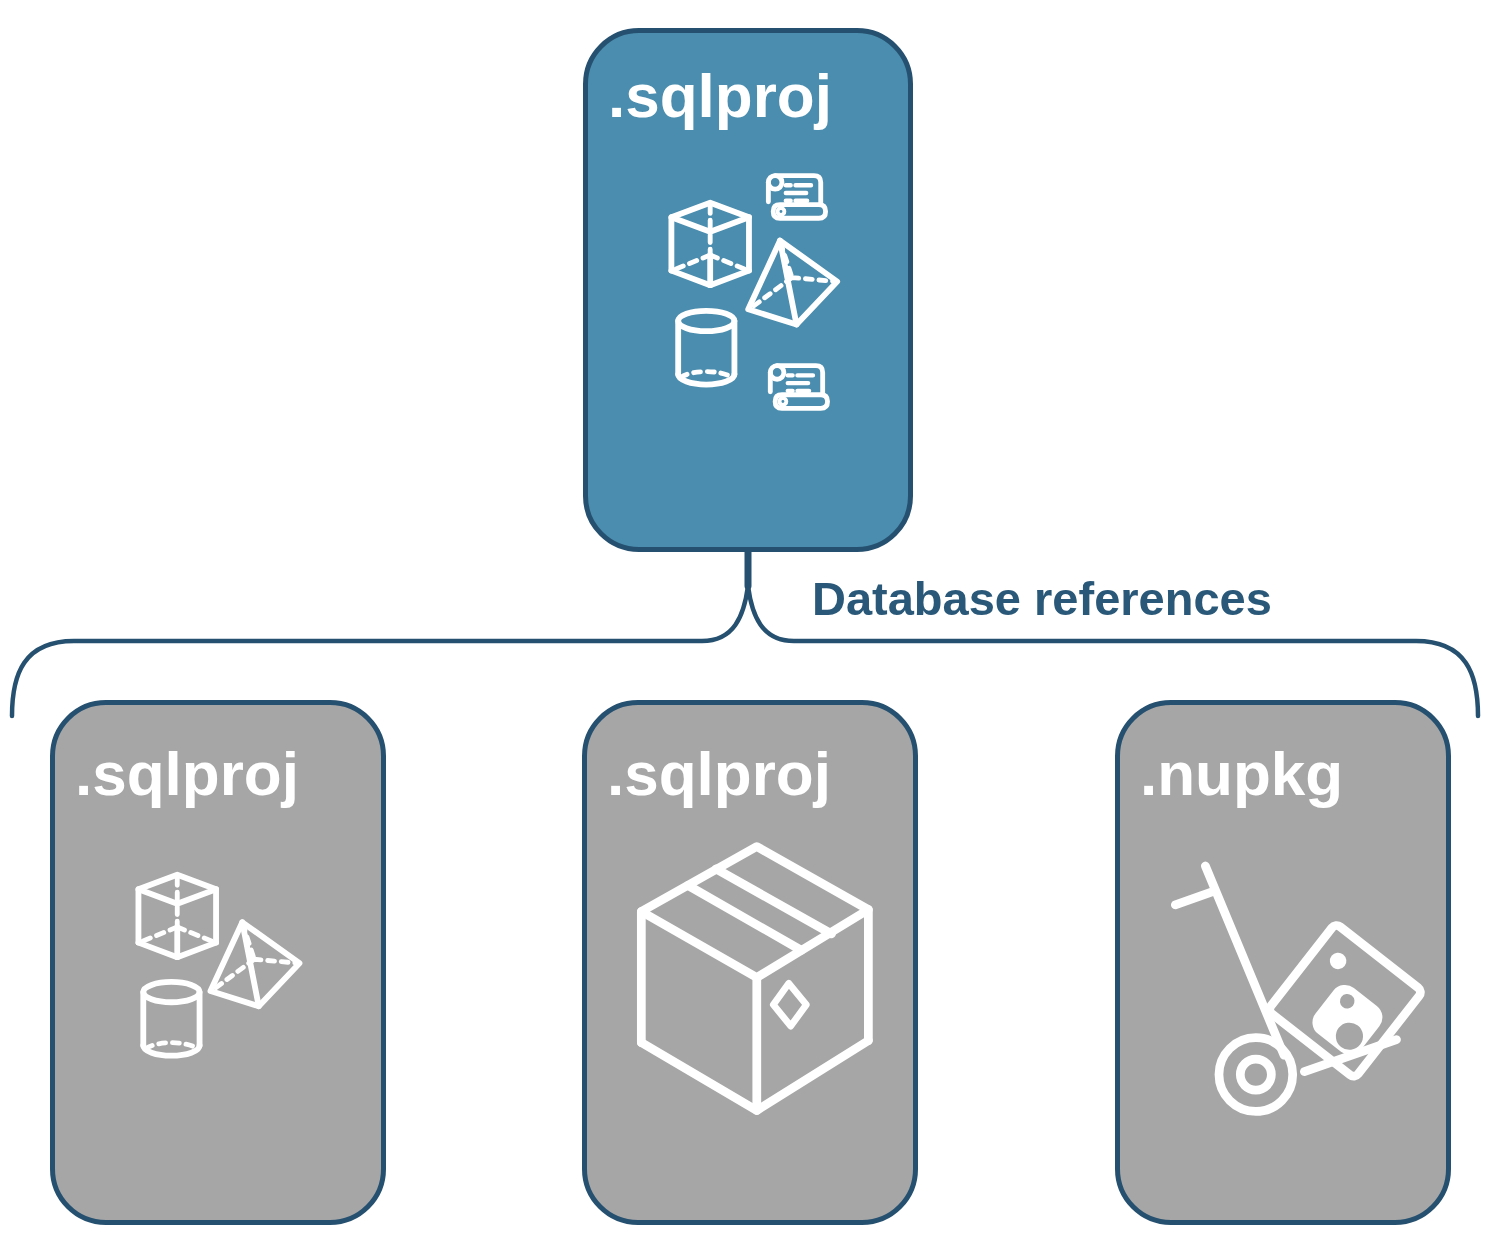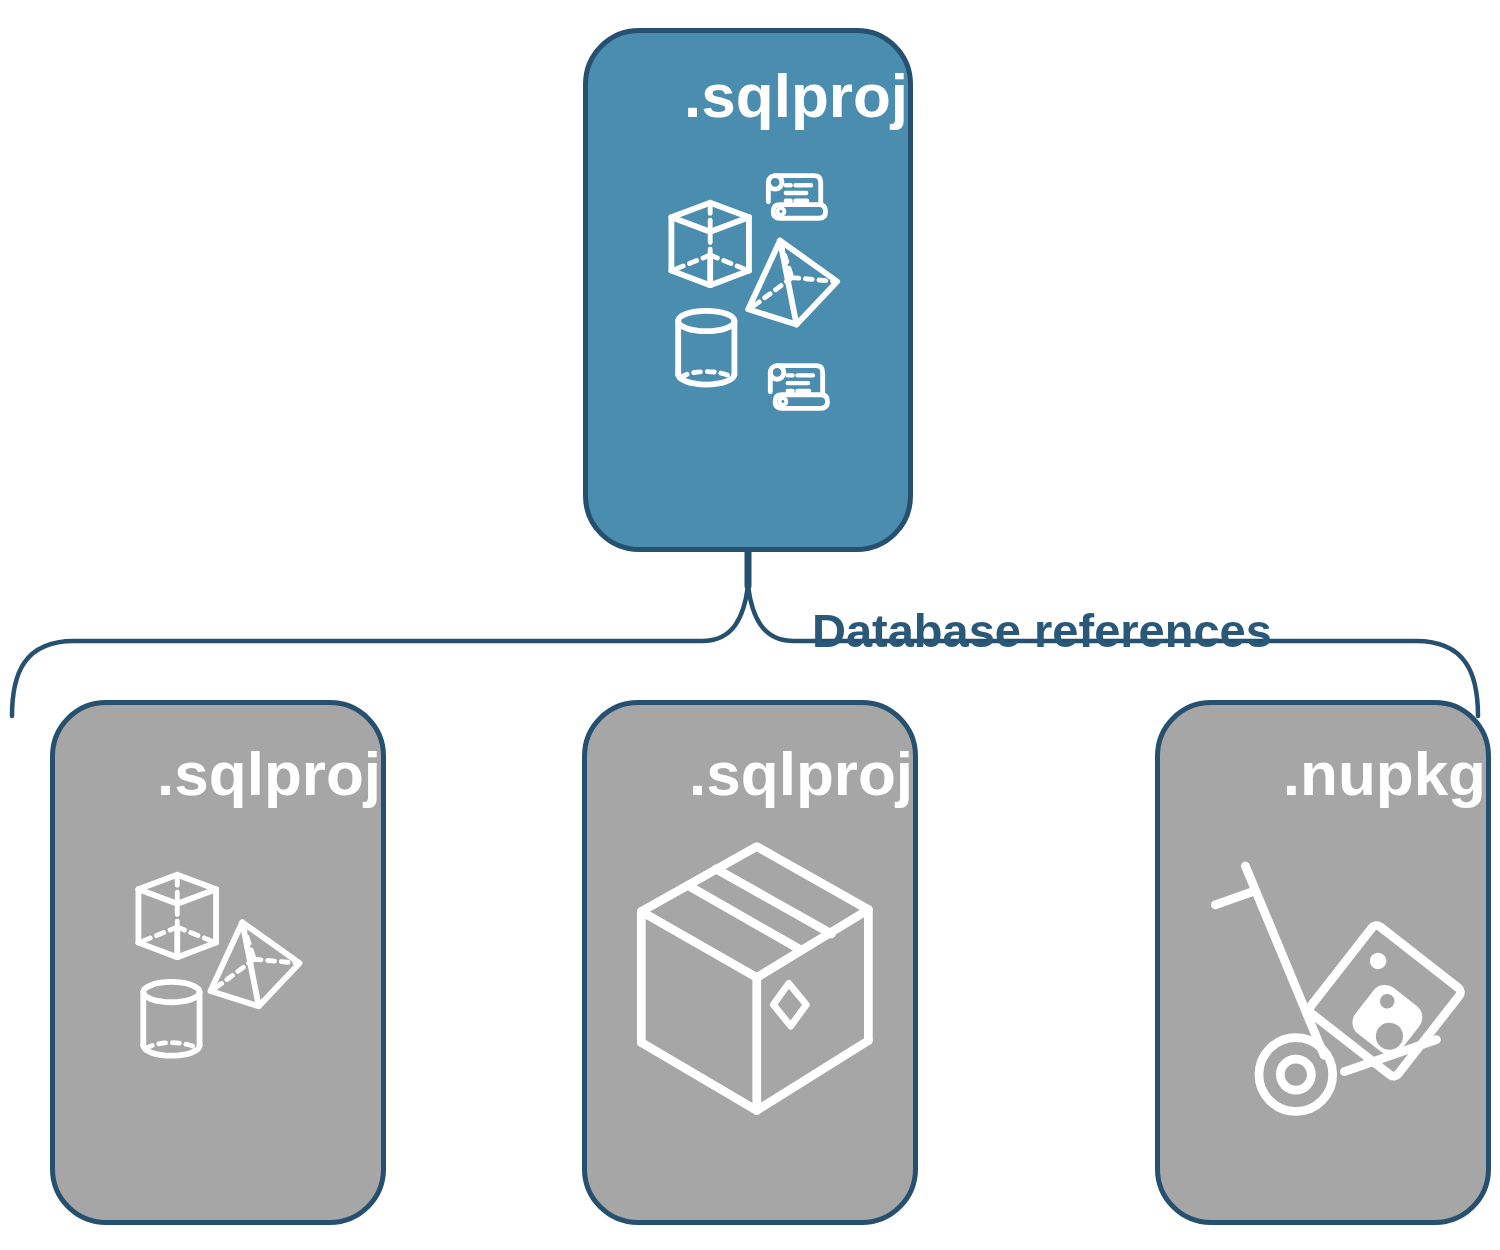--- a/index.html
+++ b/index.html
@@ -11,34 +11,34 @@
     --background:#FFFFFF;
   }
   html,body{margin:0;padding:0;}
   body{background:var(--background);font-family:"Liberation Sans", sans-serif;}
   .canvas{position:relative;width:1500px;height:1250px;background:var(--background);overflow:hidden;}
   .node{position:absolute;box-sizing:border-box;border:5px solid var(--outline);border-radius:56px;}
   .node-root{left:583px;top:28px;width:330px;height:524px;background:var(--root-fill);}
   .node-child{top:700px;width:336px;height:525px;background:var(--child-fill);}
   .node-c1{left:50px;}
   .node-c2{left:582px;}
-  .node-c3{left:1115px;margin-left:40px;}
+  .node-c3{left:1115px;}
   .node-label{
     position:absolute;left:0;right:0;top:32px;
-    text-align:right;
+    text-align:left;
     font-size:62px;font-weight:700;color:#FFFFFF;
-    letter-spacing:0px;line-height:1;
+    letter-spacing:0px;line-height:1;padding-left:20px;
   }
   .node-child .node-label{top:38px;}
   .icon-layer{position:absolute;inset:0;width:100%;height:100%;color:var(--icon);}
   .connector{position:absolute;left:0;top:0;width:1500px;height:1250px;pointer-events:none;}
   .edge-label{
     position:absolute;left:812px;top:574px;
     font-size:47px;font-weight:700;color:var(--edge-label);
-    line-height:1.05;white-space:nowrap;margin-top:32px;
+    line-height:1.05;white-space:nowrap;
   }
 </style>
 </head>
 <body>
 
 <div class="canvas">
 
   <svg class="connector" viewBox="0 0 1500 1250" fill="none">
     <path d="M 748 550 L 748 586" stroke="var(--outline)" stroke-width="7" stroke-linecap="round"></path>
     <path d="M 12 716 C 12 674 24 641 74 641 L 702 641 C 734 641 744 616 748 586 C 752 616 762 641 794 641 L 1416 641 C 1466 641 1478 674 1478 716" stroke="var(--outline)" stroke-width="4.5" stroke-linecap="round"></path>

